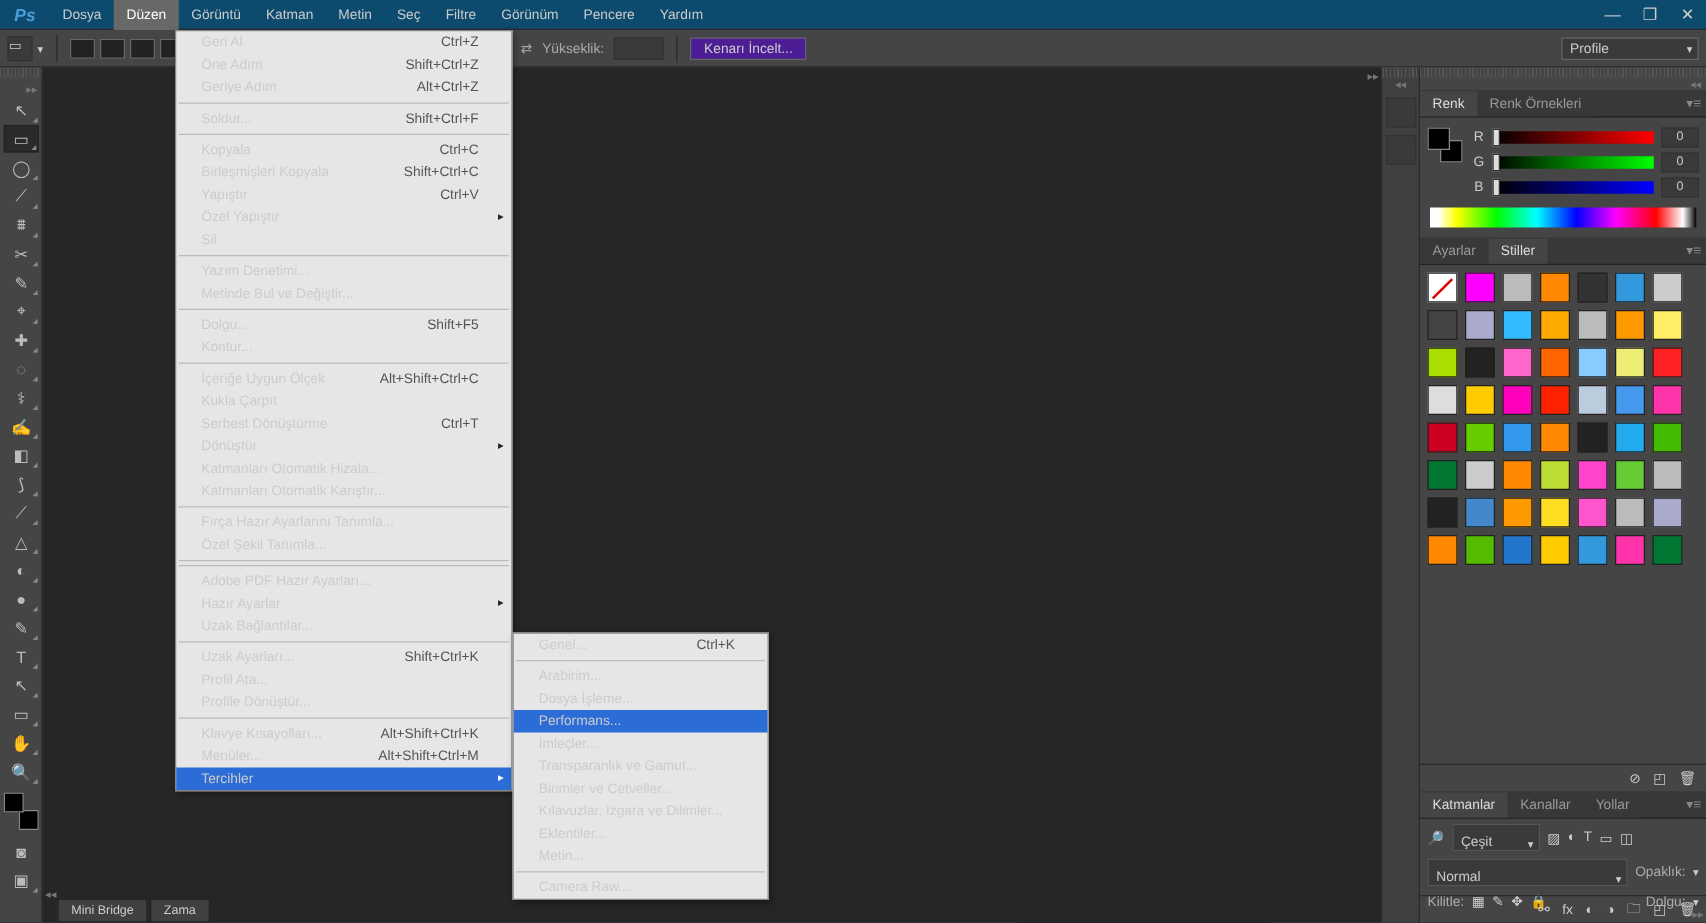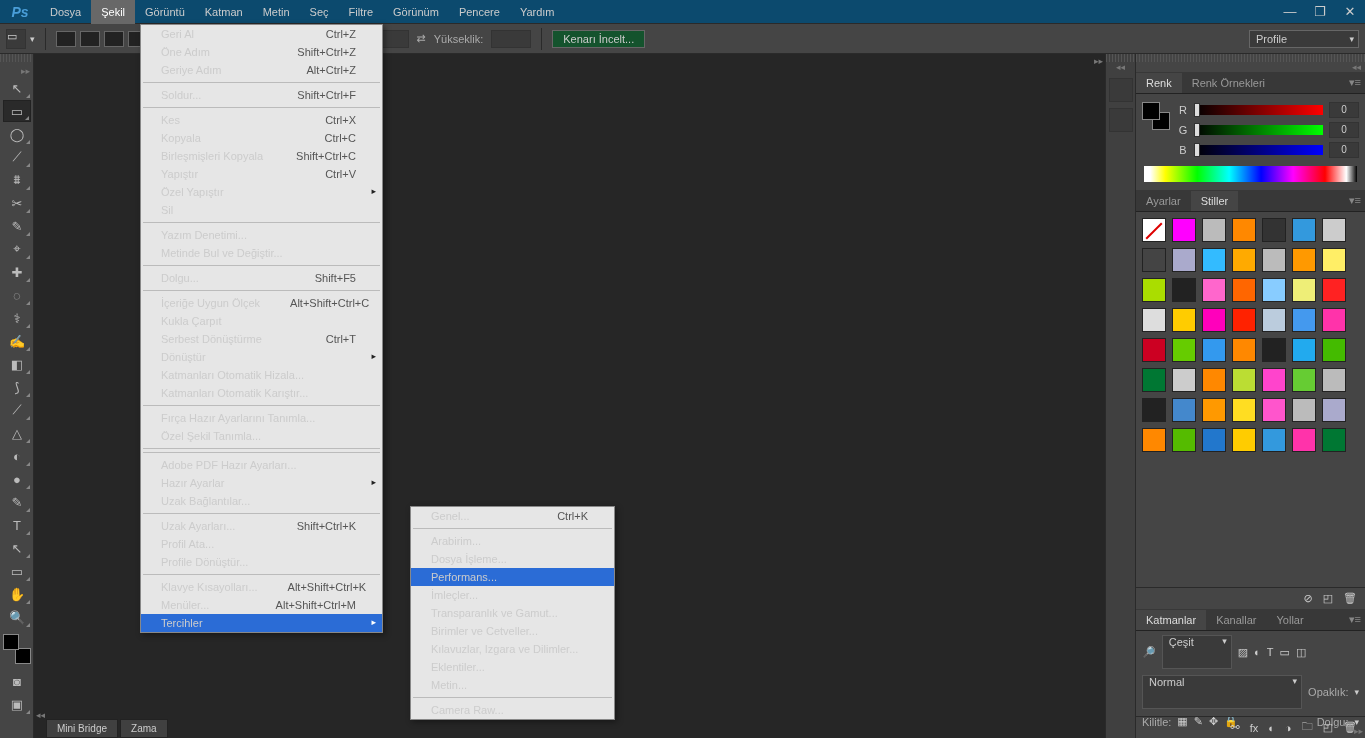--- a/index.html
+++ b/index.html
@@ -13,21 +13,21 @@
 .win-btn { width:30px; height:20px; display:flex; align-items:center; justify-content:center; font-size:13px; }
 .optbar { height:30px; background:#454545; border-bottom:1px solid #2a2a2a; display:flex; align-items:center; padding:0 6px; gap:8px; }
 .opt-group { display:flex; align-items:center; gap:4px; }
 .opt-btn { width:20px; height:20px; border:1px solid #333; background:#3a3a3a; }
 .opt-swatch { width:20px; height:16px; background:#222; border:1px solid #666; }
 .sep { width:1px; height:22px; background:#2a2a2a; margin:0 2px; }
 .lbl { color:#aaa; }
 .sel { background:#3a3a3a; border:1px solid #666; height:18px; padding:0 20px 0 6px; display:flex; align-items:center; position:relative; min-width:70px; }
 .sel::after { content:"▾"; position:absolute; right:4px; font-size:9px; }
 .input-sm { width:40px; height:18px; background:#3a3a3a; border:1px solid #333; }
-.btn-txt { background:#14532d; border:1px solid #666; padding:2px 10px; }
+.btn-txt { background:#4c1d95; border:1px solid #666; padding:2px 10px; }
 .dropdown { position:absolute; background:#e6e6e6; border:1px solid #888; box-shadow:2px 2px 6px rgba(0,0,0,.4); z-index:100; }
 .dd-item { padding:3px 26px 3px 20px; color:#222; display:flex; justify-content:space-between; gap:30px; cursor:pointer; position:relative; white-space:nowrap; }
 .dd-item.disabled { color:#999; }
 .dd-item.hl { background:#2b6cd6; color:#fff; }
 .dd-item .shc { color:#555; }
 .dd-item.sub::after { content:"▸"; position:absolute; right:6px; font-size:9px; }
 .dd-sep { height:1px; background:#bbb; margin:3px 2px; }
 .toolstrip { position:absolute; left:0; top:54px; width:34px; bottom:0; background:#454545; border-right:1px solid #2a2a2a; }
 .toolstrip .handle { height:8px; background:repeating-linear-gradient(90deg,#555 0 1px,transparent 1px 3px); margin-bottom:4px; }
 .tool { width:28px; height:22px; margin:1px 3px; display:flex; align-items:center; justify-content:center; position:relative; font-size:13px; color:#bbb; }
@@ -61,38 +61,38 @@
 .slider .thumb { position:absolute; left:0; top:-2px; width:6px; height:14px; background:#ddd; border:1px solid #333; }
 .val { width:30px; height:16px; background:#3a3a3a; border:1px solid #333; text-align:center; font-size:10px; line-height:14px; }
 .spectrum { height:16px; background:linear-gradient(90deg,#fff 0%,#fff 3%,#ff0 10%,#0f0 25%,#0ff 40%,#00f 55%,#f0f 70%,#f00 85%,#fff 95%,#000 100%); margin:4px 2px 0; }
 .styles-grid { flex:1; overflow:auto; padding:6px; display:grid; grid-template-columns:repeat(7,24px); gap:6px; align-content:start; }
 .style-sw { width:24px; height:24px; border:1px solid #222; }
 .style-sw.none { background:#fff; position:relative; }
 .style-sw.none::after { content:""; position:absolute; left:0; right:0; top:50%; border-top:2px solid #d00; transform:rotate(-45deg); }
 .styles-footer { height:22px; border-top:1px solid #2a2a2a; display:flex; align-items:center; justify-content:flex-end; gap:10px; padding:0 8px; color:#888; }
 .layers-panel { padding:4px 6px; }
 .lp-row { display:flex; align-items:center; gap:6px; margin-bottom:6px; }
-.lp-sel { background:#3a3a3a; border:1px solid #555; height:34px; padding:0 20px 0 6px; display:flex; align-items:flex-start; position:relative; flex:1; }
+.lp-sel { background:#3a3a3a; border:1px solid #555; height:22px; padding:0 20px 0 6px; display:flex; align-items:flex-end; position:relative; flex:1; }
 .lp-sel::after { content:"▾"; position:absolute; right:4px; font-size:9px; }
 .lp-icons { display:flex; gap:6px; color:#888; }
 .lp-footer { position:absolute; bottom:0; right:0; width:230px; height:22px; border-top:1px solid #2a2a2a; display:flex; align-items:center; justify-content:flex-end; gap:10px; padding:0 8px; color:#888; }
 .triangle-r { position:absolute; right:2px; top:56px; color:#777; font-size:9px; }
 .triangle-l { position:absolute; right:262px; top:56px; color:#777; font-size:9px; }
 .sidebar-right-handle { height:8px; background:repeating-linear-gradient(90deg,#555 0 1px,transparent 1px 3px); }
 .bottom-expand-r { position:absolute; right:2px; bottom:2px; color:#777; font-size:9px; }
 .bottom-expand-l { position:absolute; left:36px; bottom:18px; color:#777; font-size:9px; }
 </style>
 </head>
 <body>
 
 <div class="topbar">
   <div class="ps-logo">Ps</div>
   <div class="menu" id="main-menu">
       <div class="menu-item">Dosya</div>
-      <div class="menu-item open">Şekil</div>
+      <div class="menu-item open">Düzen</div>
       <div class="menu-item">Görüntü</div>
       <div class="menu-item">Katman</div>
       <div class="menu-item">Metin</div>
       <div class="menu-item">Seç</div>
       <div class="menu-item">Filtre</div>
       <div class="menu-item">Görünüm</div>
       <div class="menu-item">Pencere</div>
       <div class="menu-item">Yardım</div>
     </div>
   <div class="win-controls">
@@ -127,44 +127,40 @@
   <span class="lbl">Yükseklik:</span>
   <div class="input-sm"></div>
   <div class="sep"></div>
   <div class="btn-txt">Kenarı İncelt...</div>
   <div style="flex:1"></div>
   <div class="sel" style="min-width:110px">
       <span>Profile</span>
     </div>
 </div>
 
-<div class="dropdown" id="duzen-dd" style="left:140px; top:24px; width:243px;">
+<div class="dropdown" id="duzen-dd" style="left:140px; top:24px; width:270px;">
     <div class="dd-item">
       <span>Geri Al</span>
       <span class="shc">Ctrl+Z</span>
     </div>
     <div class="dd-item">
       <span>Öne Adım</span>
       <span class="shc">Shift+Ctrl+Z</span>
     </div>
     <div class="dd-item">
       <span>Geriye Adım</span>
       <span class="shc">Alt+Ctrl+Z</span>
     </div>
     <div class="dd-sep"></div>
     <div class="dd-item">
       <span>Soldur...</span>
       <span class="shc">Shift+Ctrl+F</span>
     </div>
     <div class="dd-sep"></div>
     <div class="dd-item">
-      <span>Kes</span>
-      <span class="shc">Ctrl+X</span>
-    </div>
-    <div class="dd-item">
       <span>Kopyala</span>
       <span class="shc">Ctrl+C</span>
     </div>
     <div class="dd-item">
       <span>Birleşmişleri Kopyala</span>
       <span class="shc">Shift+Ctrl+C</span>
     </div>
     <div class="dd-item">
       <span>Yapıştır</span>
       <span class="shc">Ctrl+V</span>
@@ -179,20 +175,23 @@
     <div class="dd-item">
       <span>Yazım Denetimi...</span>
     </div>
     <div class="dd-item">
       <span>Metinde Bul ve Değiştir...</span>
     </div>
     <div class="dd-sep"></div>
     <div class="dd-item">
       <span>Dolgu...</span>
       <span class="shc">Shift+F5</span>
+    </div>
+    <div class="dd-item">
+      <span>Kontur...</span>
     </div>
     <div class="dd-sep"></div>
     <div class="dd-item">
       <span>İçeriğe Uygun Ölçek</span>
       <span class="shc">Alt+Shift+Ctrl+C</span>
     </div>
     <div class="dd-item">
       <span>Kukla Çarpıt</span>
     </div>
     <div class="dd-item">

